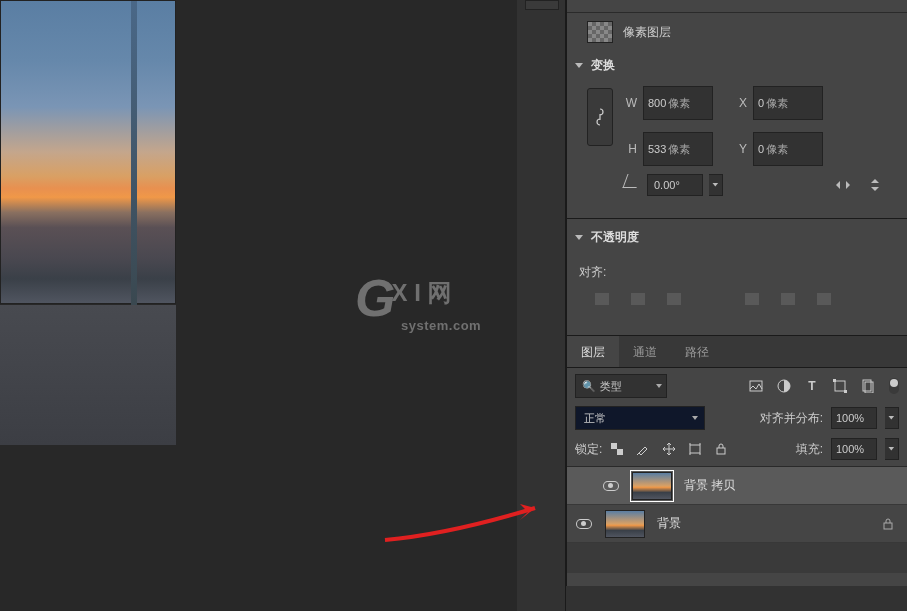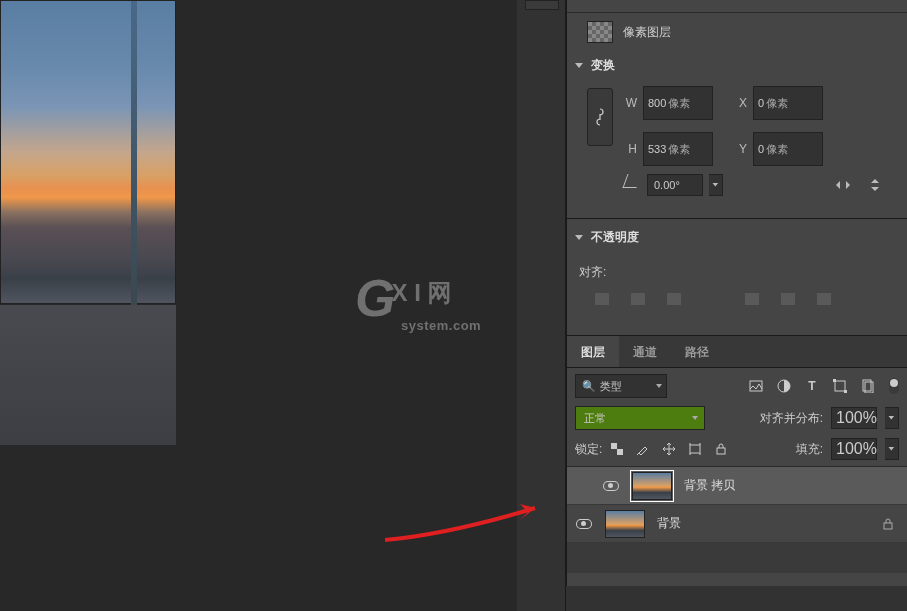--- a/index.html
+++ b/index.html
@@ -237,21 +237,20 @@
       position: absolute;
       top: 335px; left: 0; right: 0; bottom: 0;
       background: #454545;
       border-top: 1px solid #1a1a1a;
     }
     .tabs {
       display: flex;
       height: 32px;
       background: #383838;
       border-bottom: 1px solid #1a1a1a;
-      font-weight: bold;
     }
     .tab {
       padding: 8px 14px;
       color: #999;
       cursor: pointer;
       font-size: 12px;
     }
     .tab.active {
       background: #454545;
       color: #ddd;
@@ -308,21 +307,21 @@
       border-radius: 50%;
     }
     .blend-row {
       display: flex;
       align-items: center;
       padding: 2px 8px;
       gap: 8px;
     }
     .blend-dd {
       width: 130px; height: 24px;
-      background: #4d7c0f;
+      background: #0f172a;
       border: 1px solid #222;
       display: flex;
       align-items: center;
       padding: 8px 8px;
       position: relative;
       font-size: 11px;
     }
     .blend-dd .ddchev {
       position: absolute; right: 6px;
       width: 0; height: 0;
@@ -330,21 +329,21 @@
       border-right: 3px solid transparent;
       border-top: 4px solid #aaa;
     }
     .pct-inp {
       width: 46px; height: 22px;
       background: #323232;
       border: 1px solid #222;
       display: flex;
       align-items: center;
       padding: 0 4px;
-      font-size: 16px;
+      font-size: 11px;
     }
     .pct-dd {
       width: 14px; height: 22px;
       background: #323232;
       border: 1px solid #222;
       border-left: none;
       display: flex;
       align-items: center;
       justify-content: center;
     }

